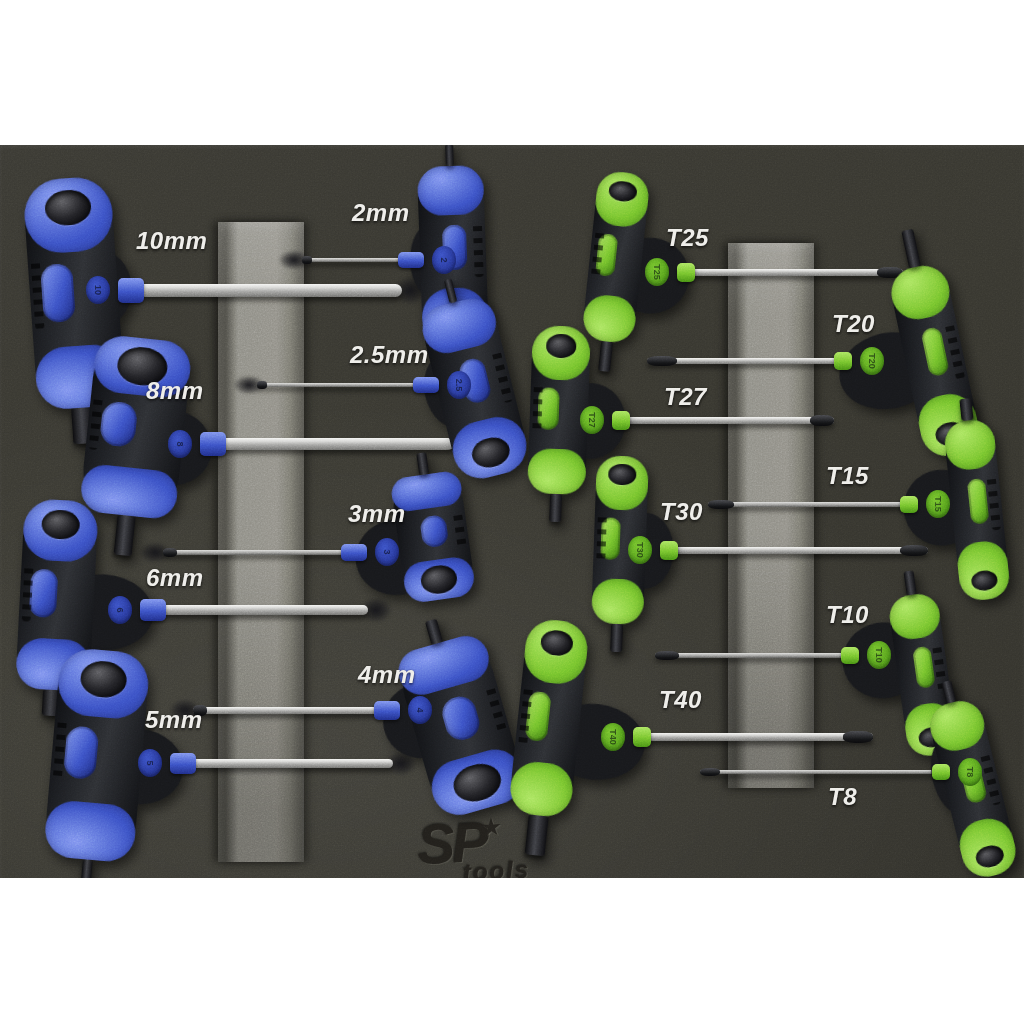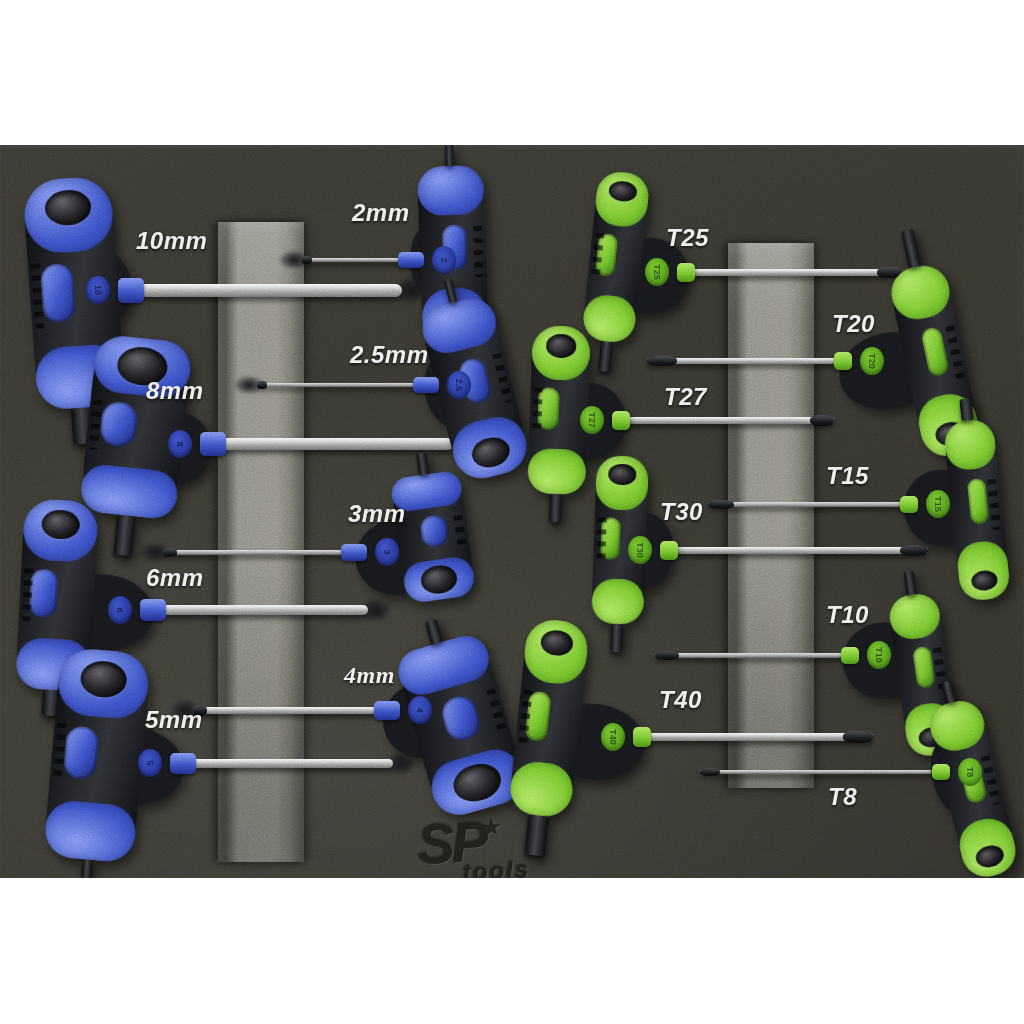--- a/index.html
+++ b/index.html
@@ -225,21 +225,21 @@
           <div class="grip" style="left: 415px; top: 640px; width: 92px; height: 172px; transform: rotate(-16deg);">
             <div class="flare" style="left: -29px; top: 32px; width: 79.6px; height: 76px;"></div>
             <div class="grip-black" style="border-radius: 42.32px;"></div>
             <div class="cap" style="top: 0px; height: 46.44px; border-radius: 42.32px; background: radial-gradient(130% 130% at 35% 25%, rgb(126, 146, 239) 0%, rgb(58, 80, 196) 48%, rgb(31, 45, 134) 100%);"></div>
             <div class="cap" style="bottom: 0px; height: 55.04px; border-radius: 42.32px; background: radial-gradient(130% 130% at 35% 70%, rgb(126, 146, 239) 0%, rgb(58, 80, 196) 48%, rgb(31, 45, 134) 100%);"></div>
             <div class="hole" style="left: 22.08px; width: 47.84px; height: 36.8px; bottom: 8.6px;"></div>
             <div class="patch" style="left: 31.44px; top: 56.76px; width: 33.12px; height: 43px; border-radius: 16.56px; background: linear-gradient(115deg, rgb(126, 146, 239) 0%, rgb(58, 80, 196) 55%, rgb(31, 45, 134) 100%);"></div>
             <div class="ribs" style="top: 51.6px; width: 9px; height: 55.04px; right: 3px;"></div>
             <div class="stub" style="left: 40px; width: 12px; height: 24px; bottom: 100%;"></div>
           </div>
-          <div class="size-label" style="left: 344px; top: 663px; font-family: Liberation Serif, serif;">4mm</div>
+          <div class="size-label" style="left: 358px; top: 663px;">4mm</div>
         </div>
         <div class="tool">
           <div class="shaft" style="left: 677px; top: 268.5px; width: 226px; height: 7px;"></div>
           <div class="tipcap" style="left: 877px; top: 266.5px; width: 26px; height: 11px;"></div>
           <div class="collar" style="left: 677px; top: 262.5px; width: 18px; height: 19px; background: linear-gradient(rgb(169, 229, 95), rgb(116, 195, 45) 55%, rgb(71, 143, 20));"></div>
           <div class="jmark" style="left: 645px; top: 258px; background: radial-gradient(at 40% 35%, rgb(116, 195, 45), rgb(71, 143, 20) 85%);">
             <span>T25</span>
           </div>
           <div class="grip" style="left: 590px; top: 172px; width: 52px; height: 170px; transform: rotate(6deg);">
             <div class="flare" style="left: 23.4px; top: 62px; width: 77.6px; height: 76px;"></div>

